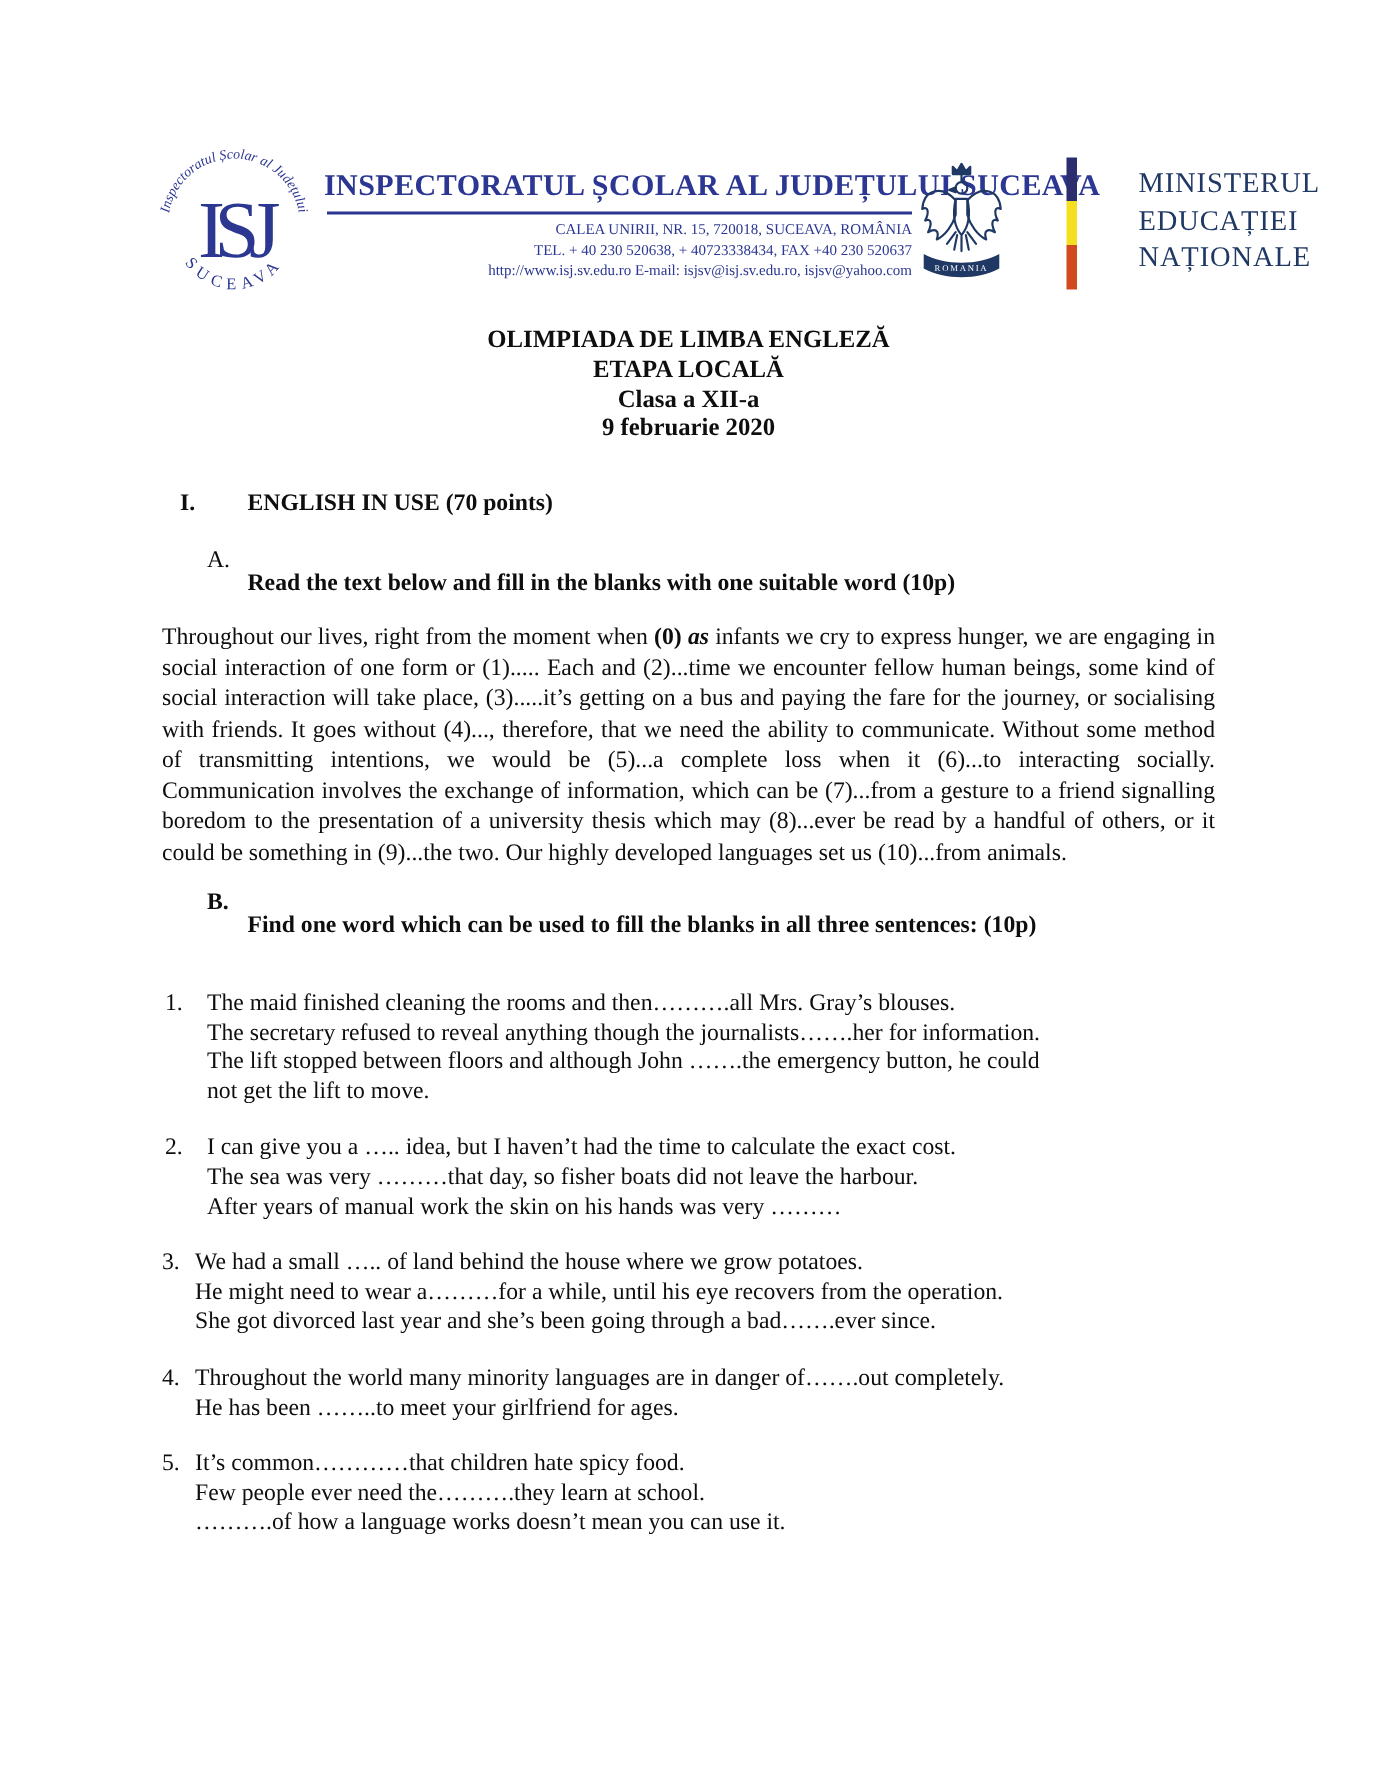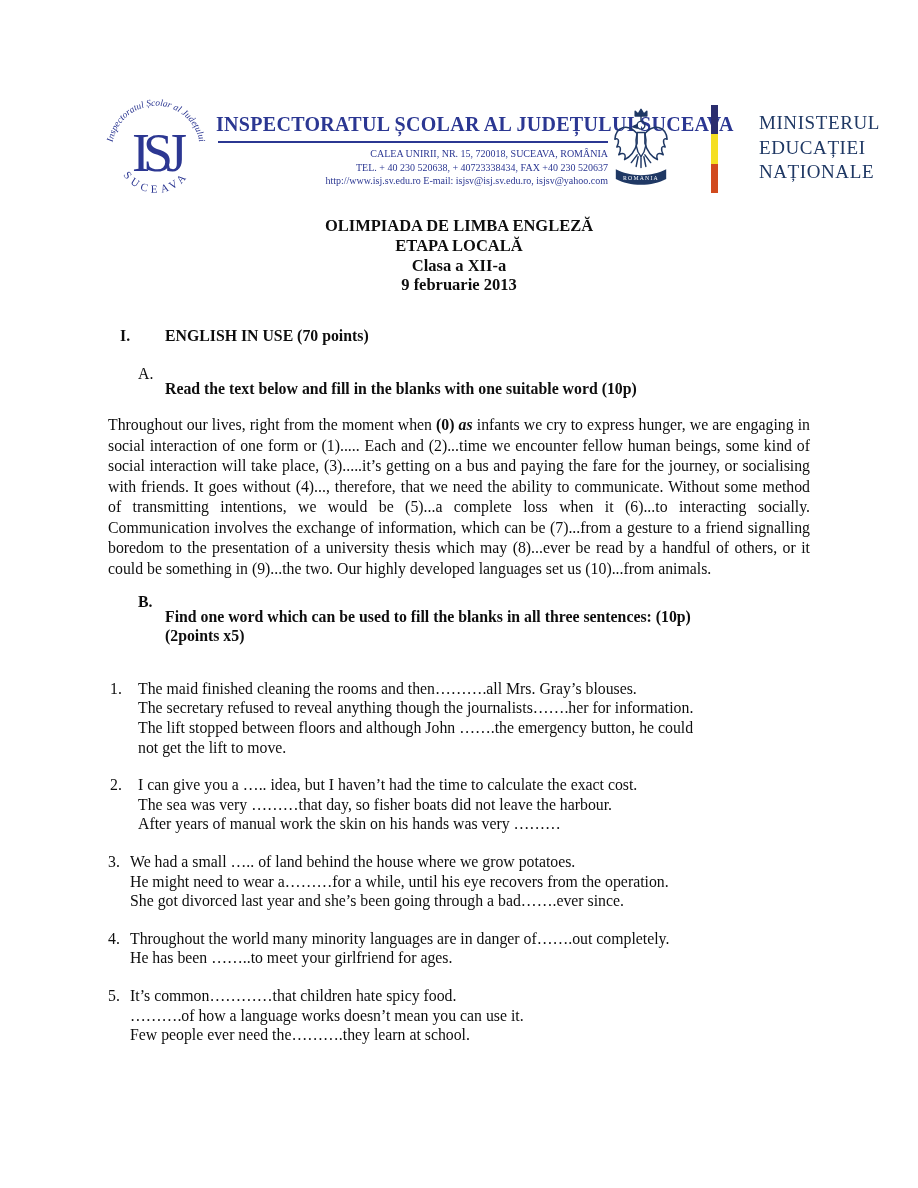--- a/index.html
+++ b/index.html
@@ -112,42 +112,41 @@
         <div>EDUCAȚIEI</div>
         <div>NAȚIONALE</div>
       </div>
     </div>
   </div>
 
   <div class="title-block">
     <div>OLIMPIADA DE LIMBA ENGLEZĂ</div>
     <div>ETAPA LOCALĂ</div>
     <div>Clasa a XII-a</div>
-    <div>9 februarie 2013</div>
+    <div>9 februarie 2020</div>
   </div>
 
   <div class="content">
 
     <div class="sec-row">
       <span class="sec-num">I.</span>
       <span>ENGLISH IN USE (70 points)</span>
     </div>
 
     <div class="task-row">
       <span class="task-letter plain">A.</span>
       <span class="task-text">Read the text below and fill in the blanks with one suitable word (10p)</span>
     </div>
 
     <div class="para"><span>Throughout our lives, right from the moment when </span><span class="b">(0) </span><span class="bi">as</span><span> infants we cry to express hunger, we are engaging in social interaction of one form or (1)..... Each and (2)...time we encounter fellow human beings, some kind of social interaction will take place, (3).....it’s getting on a bus and paying the fare for the journey, or socialising with friends. It goes without (4)..., therefore, that we need the ability to communicate. Without some method of transmitting intentions, we would be (5)...a complete loss when it (6)...to interacting socially. Communication involves the exchange of information, which can be (7)...from a gesture to a friend signalling boredom to the presentation of a university thesis which may (8)...ever be read by a handful of others, or it could be something in (9)...the two. Our highly developed languages set us (10)...from animals.</span></div>
 
     <div class="task-row" style="margin-top:14px;">
       <span class="task-letter" style="font-weight:bold;">B.</span>
       <span class="task-text">Find one word which can be used to fill the blanks in all three sentences: (10p)</span>
     </div>
-    <div class="taskb-sub">(2points x5)</div>
 
     <div class="exercise first">
       <span class="ex-num w1">1.</span>
       <div>
         <div>The maid finished cleaning the rooms and then……….all Mrs. Gray’s blouses.</div>
         <div>The secretary refused to reveal anything though the journalists…….her for information.</div>
         <div>The lift stopped between floors and although John …….the emergency button, he could</div>
         <div>not get the lift to move.</div>
       </div>
     </div>
@@ -175,19 +174,19 @@
       <div>
         <div>Throughout the world many minority languages are in danger of…….out completely.</div>
         <div>He has been ……..to meet your girlfriend for ages.</div>
       </div>
     </div>
 
     <div class="exercise">
       <span class="ex-num w2">5.</span>
       <div>
         <div>It’s common…………that children hate spicy food.</div>
+        <div>Few people ever need the……….they learn at school.</div>
         <div>……….of how a language works doesn’t mean you can use it.</div>
-        <div>Few people ever need the……….they learn at school.</div>
       </div>
     </div>
 
   </div>
 </div>
 
 </body></html>

